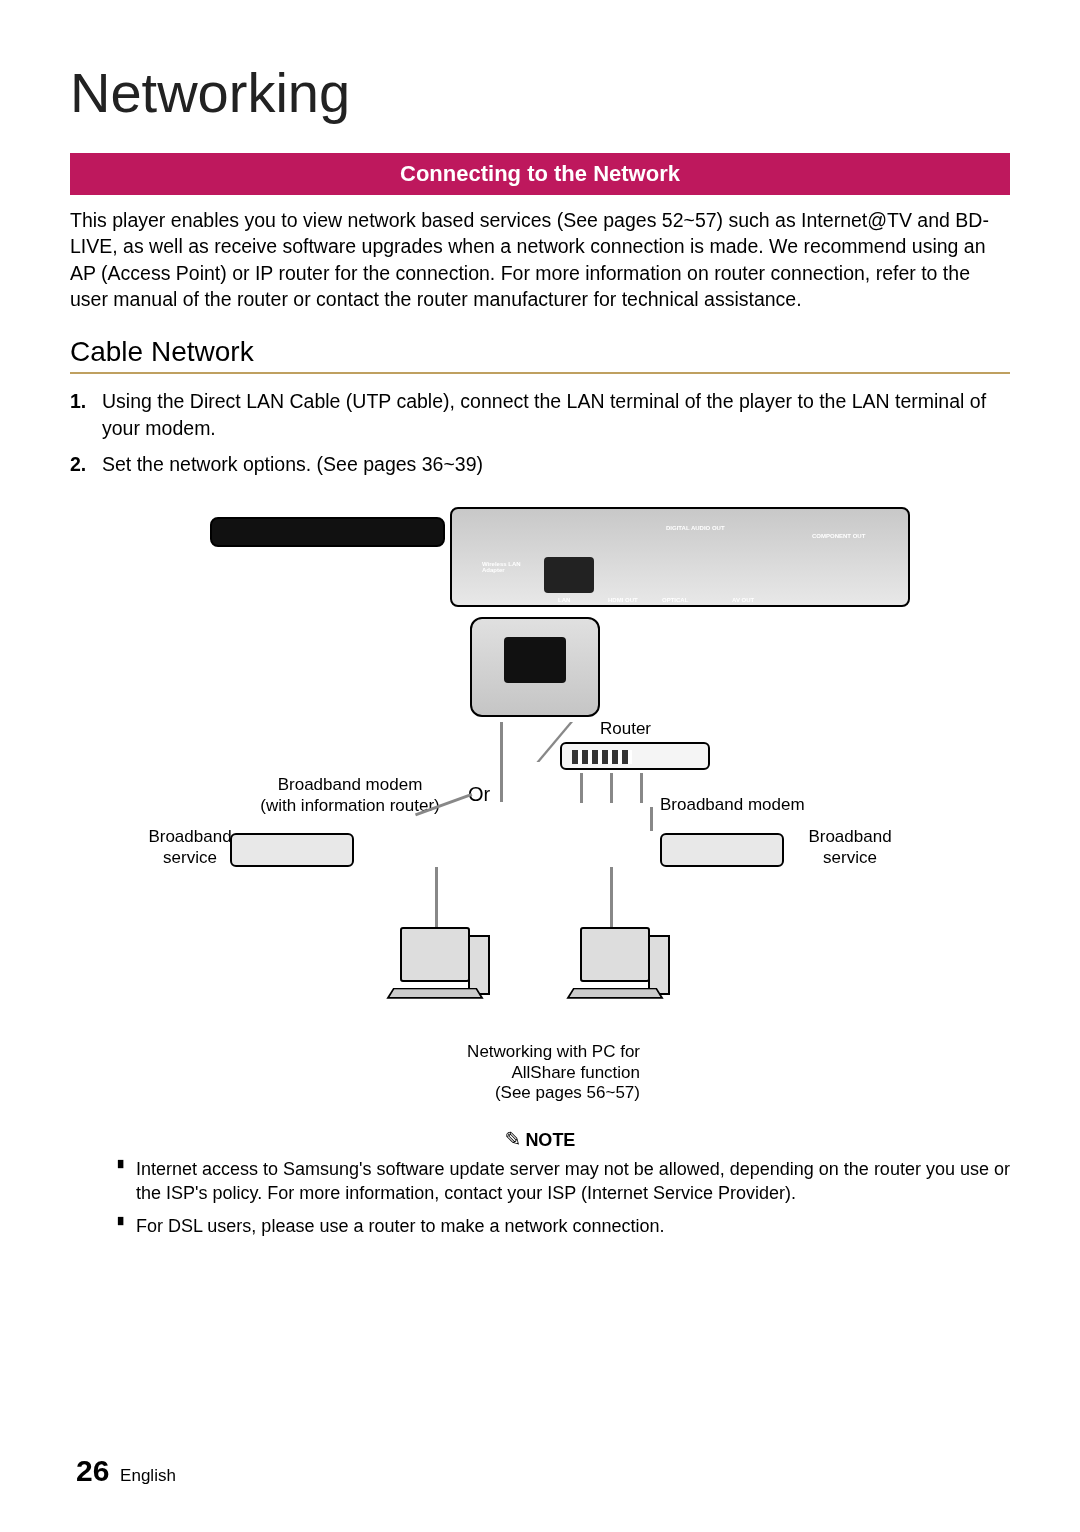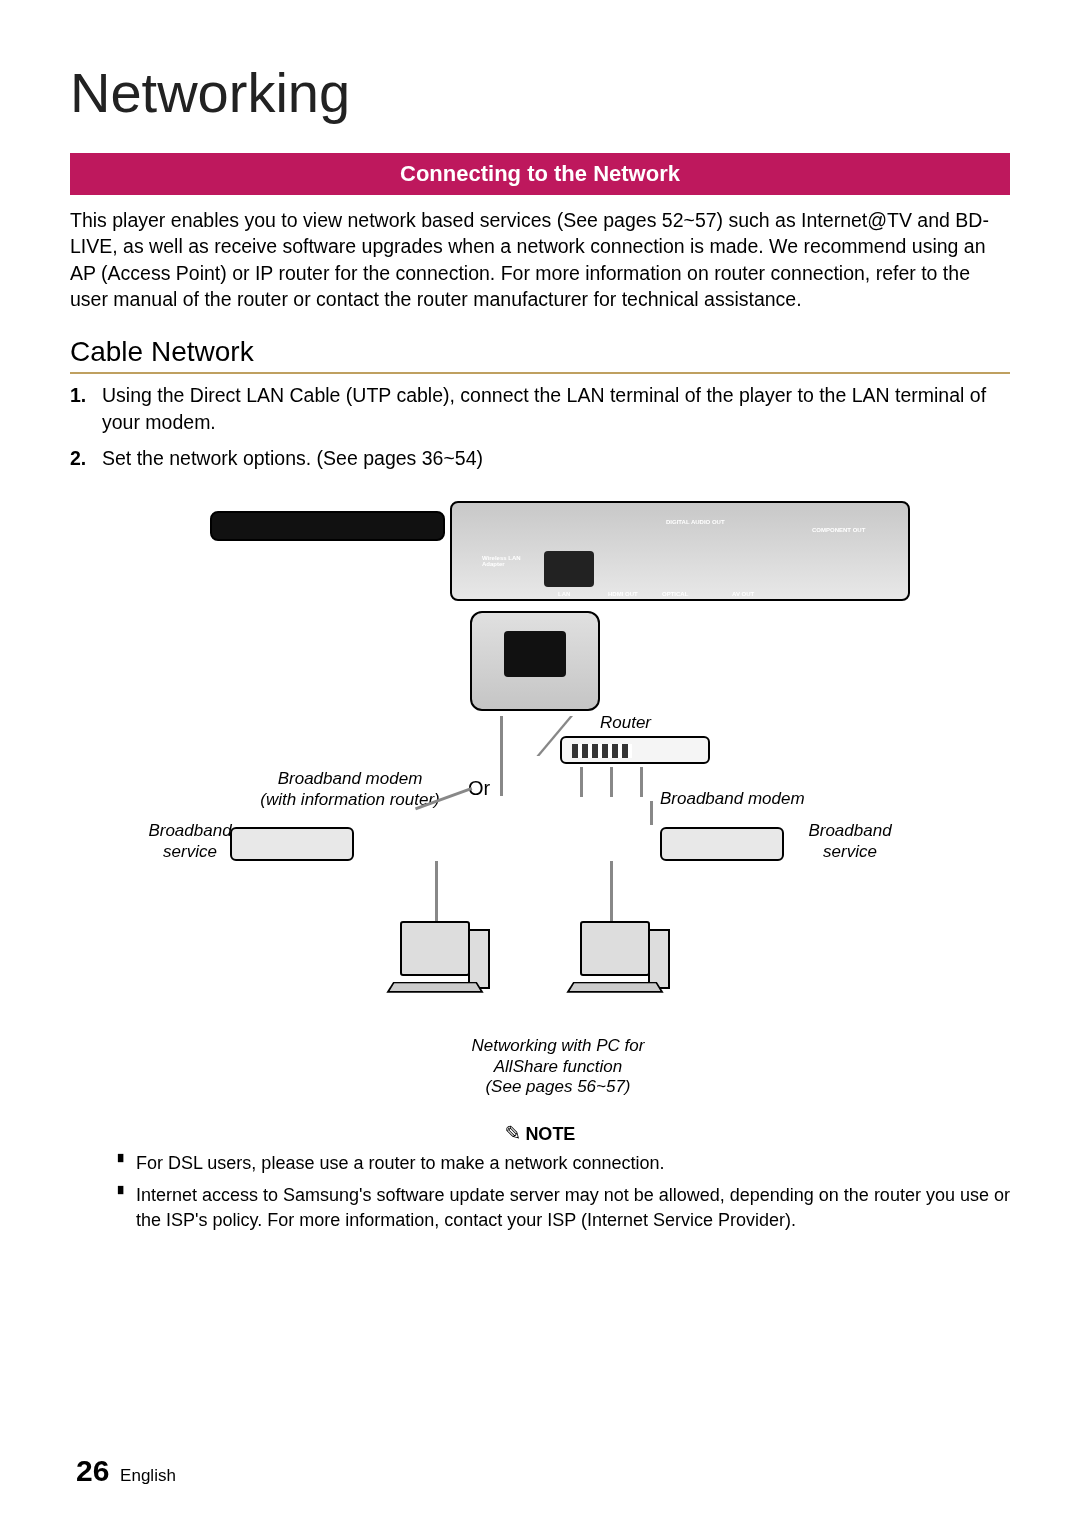--- a/index.html
+++ b/index.html
@@ -32,21 +32,21 @@
   .intro {
     font-size: 19.5px;
     line-height: 1.35;
     margin-bottom: 24px;
   }
   .subsection {
     font-size: 28px;
     font-weight: 500;
     padding-bottom: 4px;
     border-bottom: 2px solid #bfa060;
-    margin-bottom: 8px;
+    margin-bottom: 14px;
   }
   ol.steps { list-style: none; padding-left: 0; }
   ol.steps li {
     font-size: 19.5px;
     line-height: 1.35;
     margin-bottom: 10px;
     padding-left: 32px;
     position: relative;
   }
   ol.steps li .num {
@@ -60,21 +60,20 @@
     margin: 20px auto 10px auto;
     position: relative;
   }
   .diagram-label {
     position: absolute;
     font-size: 17px;
     font-weight: 500;
     font-family: Arial, sans-serif;
     text-align: center;
     line-height: 1.2;
-    font-style: italic;
   }
   .device-panel {
     position: absolute;
     border: 2px solid #000;
     border-radius: 8px;
     background: linear-gradient(#c8c8c8, #e8e8e8);
   }
   .port-back {
     position: absolute;
     background: #222;
@@ -197,21 +196,21 @@
 <h1 class="chapter-title">Networking</h1>
 
 <div class="section-bar">Connecting to the Network</div>
 
 <p class="intro">This player enables you to view network based services (See pages 52~57) such as Internet@TV and BD-LIVE, as well as receive software upgrades when a network connection is made. We recommend using an AP (Access Point) or IP router for the connection. For more information on router connection, refer to the user manual of the router or contact the router manufacturer for technical assistance.</p>
 
 <h2 class="subsection">Cable Network</h2>
 
 <ol class="steps">
   <li><span class="num">1.</span><span>Using the Direct LAN Cable (UTP cable), connect the LAN terminal of the player to the LAN terminal of your modem.</span></li>
-  <li><span class="num">2.</span><span>Set the network options. (See pages 36~54)</span></li>
+  <li><span class="num">2.</span><span>Set the network options. (See pages 36~39)</span></li>
 </ol>
 
 <div class="diagram">
 
   <div class="device-panel" style="top:10px; left:290px; width:460px; height:100px;">
     <div class="port-back" style="top:48px; left:92px; width:50px; height:36px;"></div>
     <div class="panel-label" style="top:52px; left:30px; width:52px;">Wireless LAN Adapter</div>
     <div class="panel-label" style="top:88px; left:106px;">LAN</div>
     <div class="panel-label" style="top:88px; left:156px;">HDMI OUT</div>
     <div class="panel-label" style="top:88px; left:210px;">OPTICAL</div>
@@ -262,31 +261,31 @@
     <div class="monitor"></div>
       <div class="tower"></div>
       <div class="kb"></div>
   </div>
   <div class="pc" style="top:430px; left:390px;">
     <div class="monitor"></div>
       <div class="tower"></div>
       <div class="kb"></div>
   </div>
 
-  <div class="diagram-label" style="top:545px; left:260px; width:220px; text-align:center;margin-left:28px;">
+  <div class="diagram-label" style="top:545px; left:260px; width:220px; text-align:right;">
     <span>Networking with PC for</span><br>
     <span>AllShare function</span><br>
     <span>(See pages 56~57)</span>
   </div>
 </div>
 
 <div class="note-head">
   <span class="pen">✎</span><span>NOTE</span>
 </div>
 <ul class="notes">
+  <li>Internet access to Samsung's software update server may not be allowed, depending on the router you use or the ISP's policy. For more information, contact your ISP (Internet Service Provider).</li>
   <li>For DSL users, please use a router to make a network connection.</li>
-  <li>Internet access to Samsung's software update server may not be allowed, depending on the router you use or the ISP's policy. For more information, contact your ISP (Internet Service Provider).</li>
 </ul>
 
 <div class="footer">
   <span class="pnum">26</span>
   <span>English</span>
 </div>
 
 </body></html>

